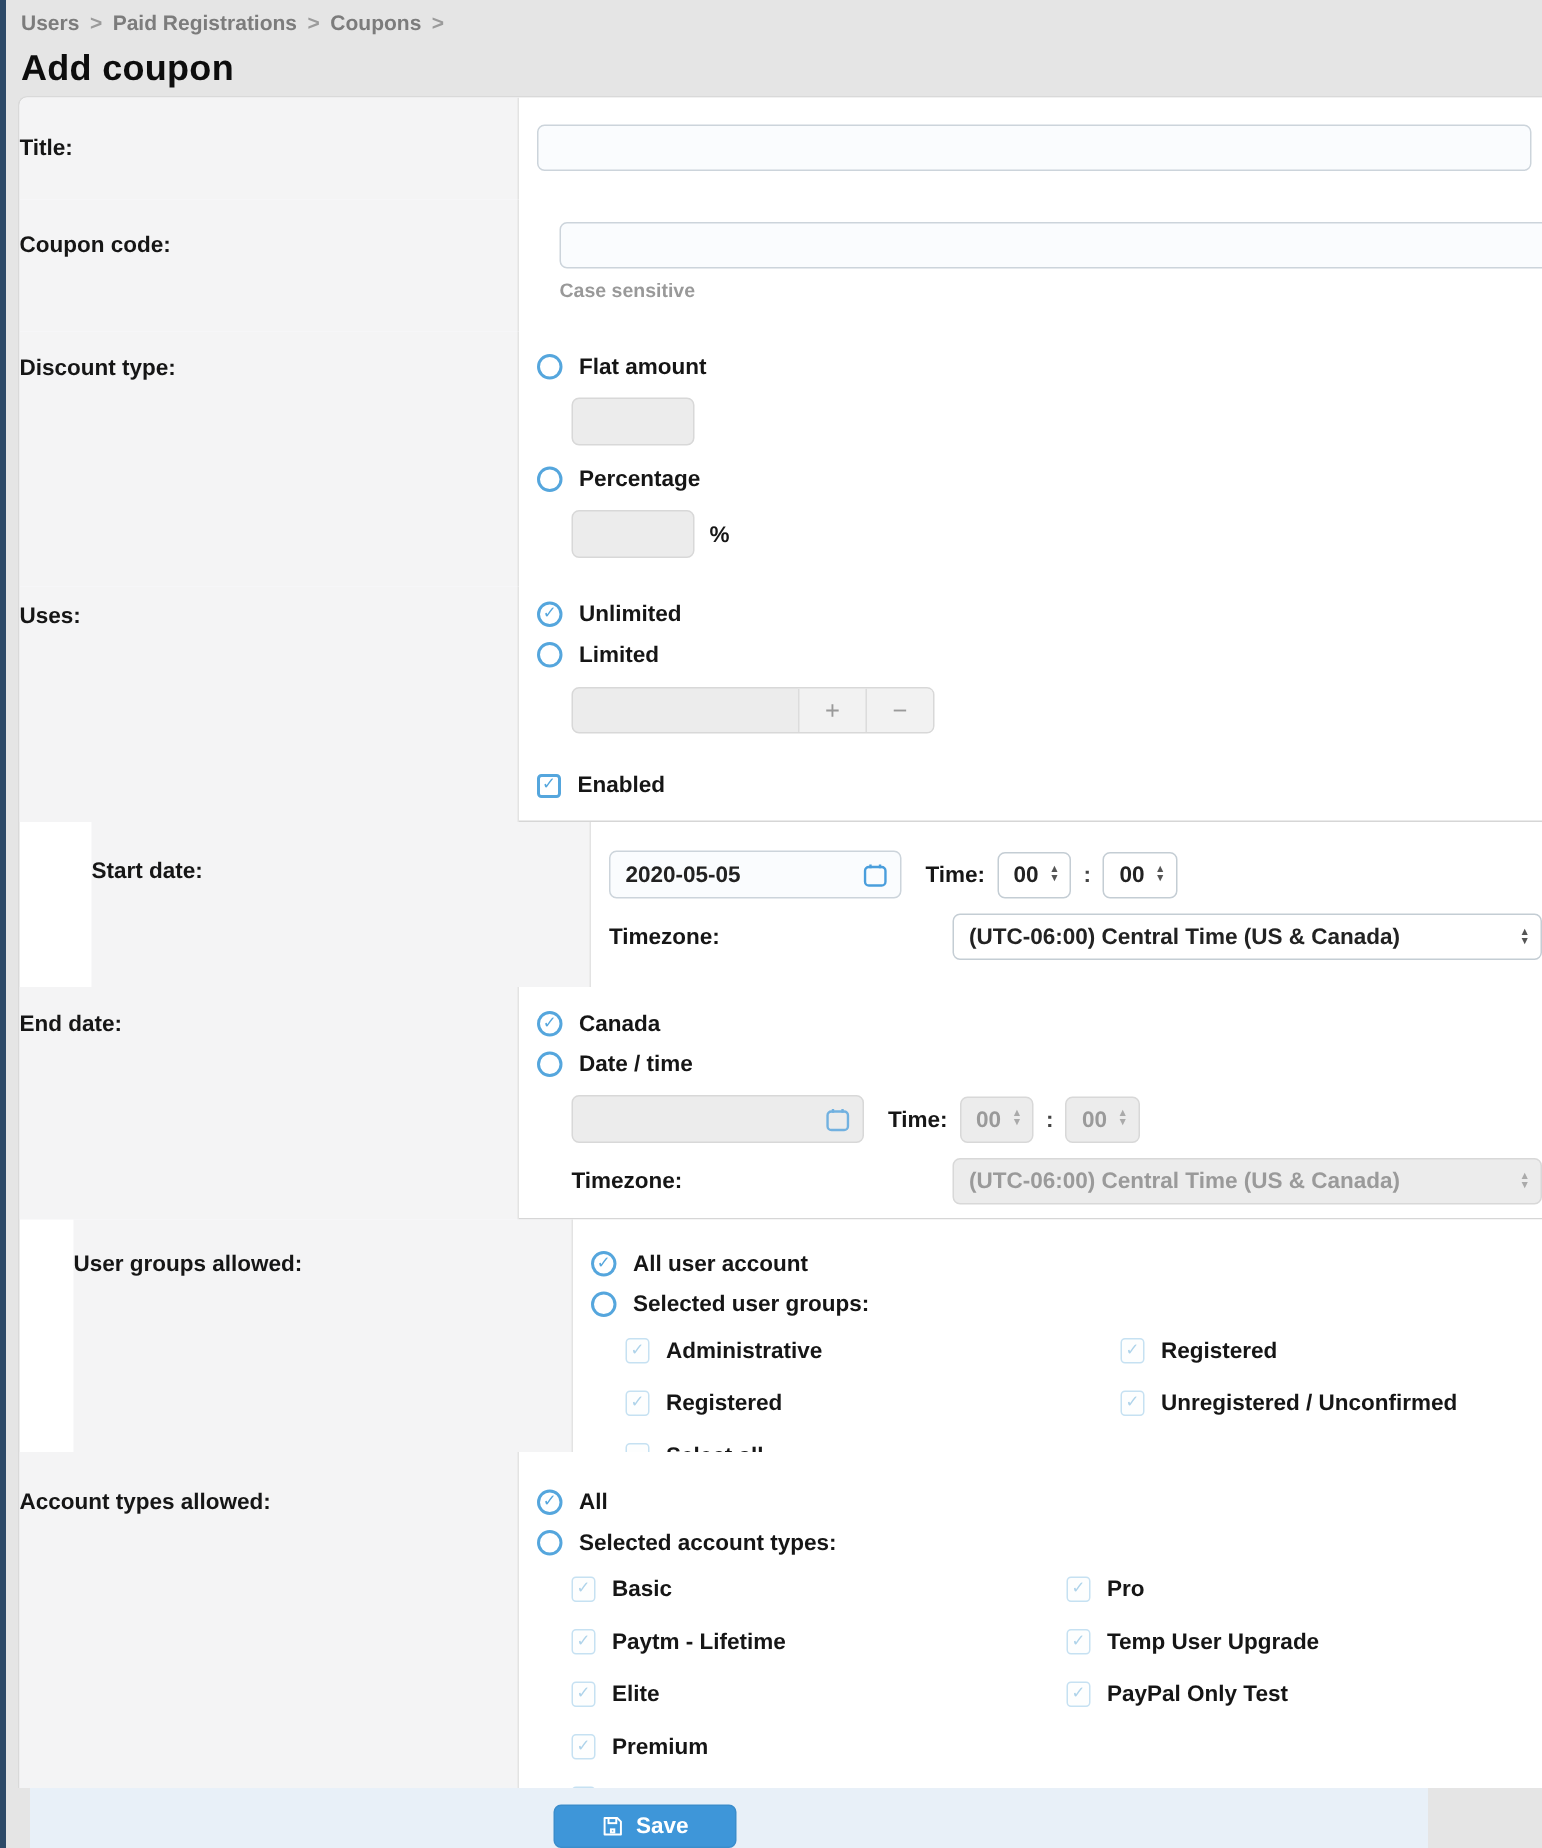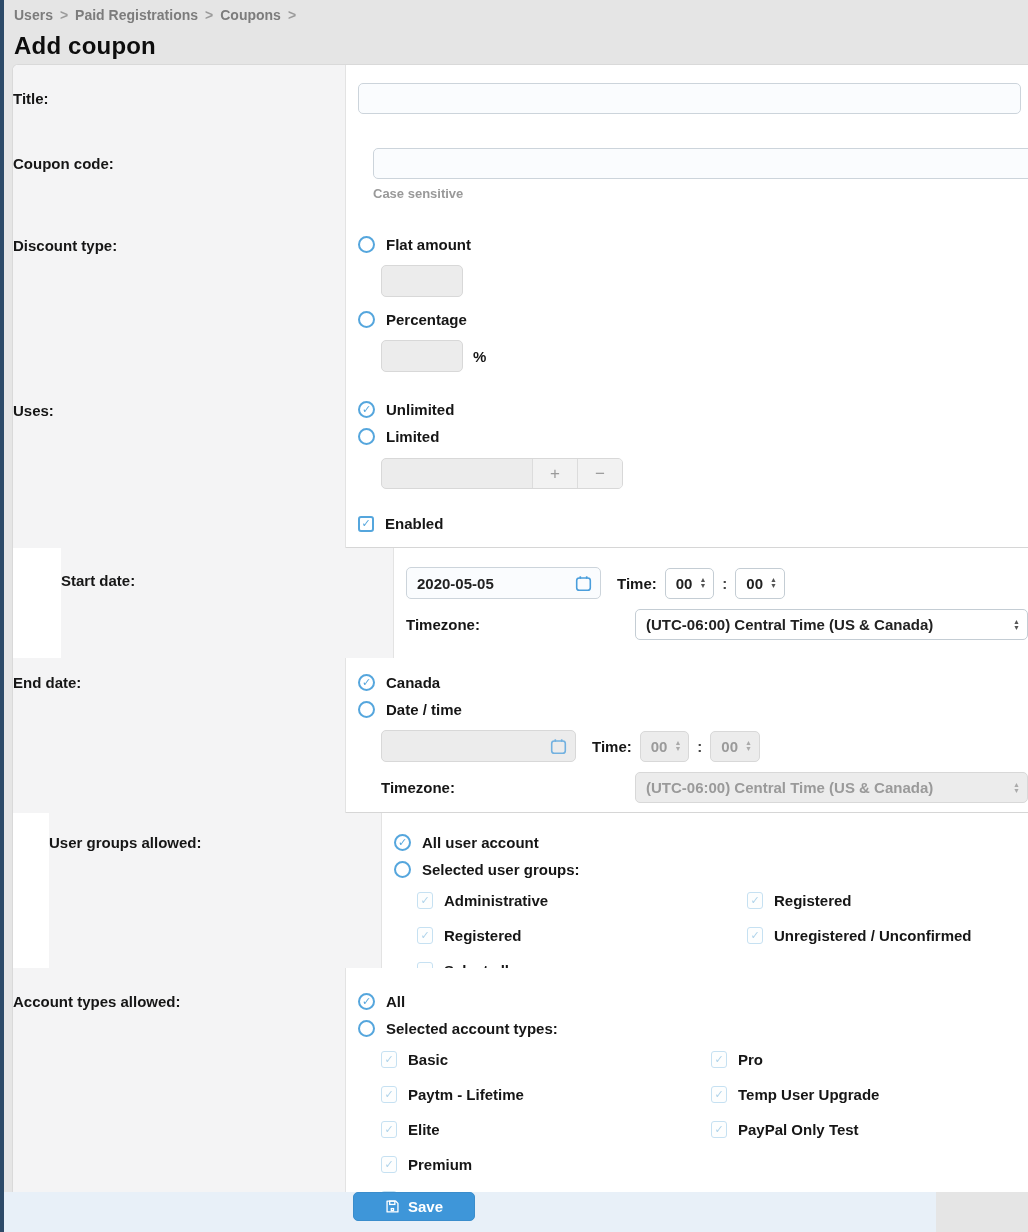--- a/index.html
+++ b/index.html
@@ -91,22 +91,22 @@
   .sel.disabled .spin { color:#aaa; }
   .tz-line { display:flex; align-items:center; gap:9px; margin-top:10px;justify-content:space-between; }
   .tz-label { font-weight:600; color:#161616; }
   .sel.tz { width:393px; }
 
   
   .cbx-grid { display:grid; grid-template-columns:330px 1fr; row-gap:8px; margin:4px 0 0 23px; }
   .cbx-grid .ctl-line.force-left { grid-column:1; }
 
   
-  .footer { position:absolute; left:4px; top:1192px; width:932px; height:40px; background:#e8f0f8;
-            display:flex; align-items:flex-start; }
+  .footer { position:absolute; left:20px; top:1192px; width:932px; height:40px; background:#e8f0f8;
+            display:flex; align-items:flex-end; }
   .save-btn { margin-left:349px; width:122px; height:29px; background:#3e96d9; border:1px solid #3a8dcc;
               border-radius:5px; color:#fff; font:inherit; font-weight:700; display:inline-flex;
               align-items:center; justify-content:center; gap:8px; cursor:pointer; }
 </style>
 </head>
 <body>
 
 <div class="accent-strip"></div>
 
 <header>

